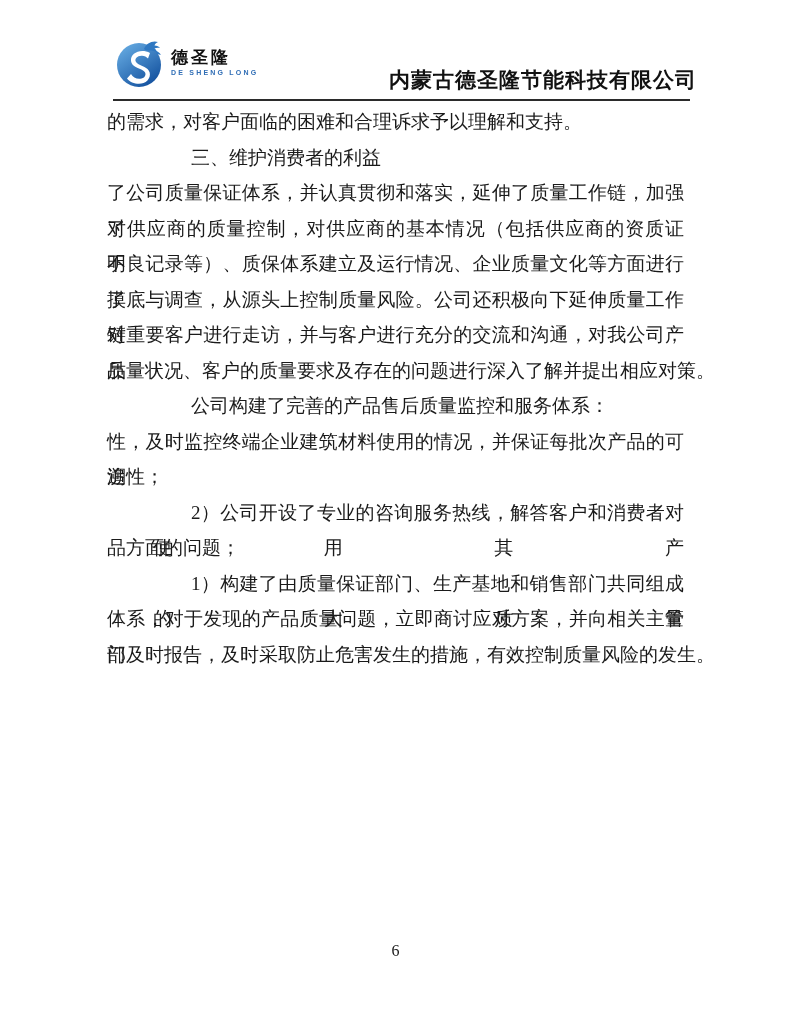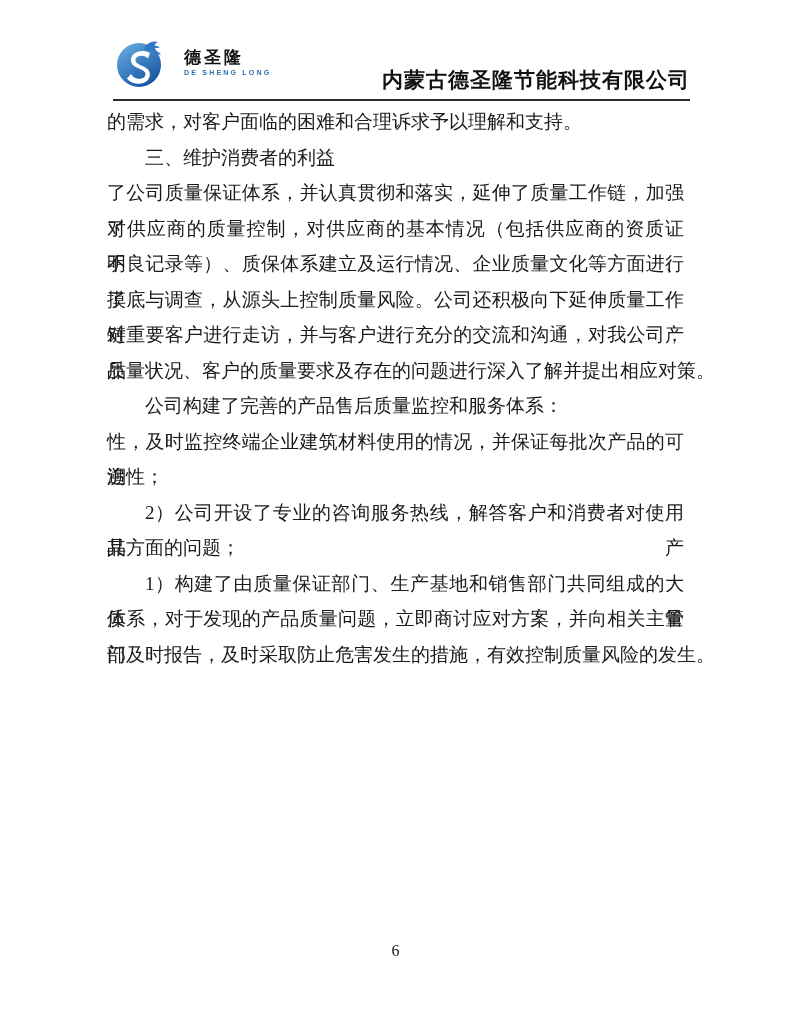--- a/index.html
+++ b/index.html
@@ -17,42 +17,42 @@
     color: #1a1a1a;
     overflow: hidden;
   }
   
   .logo {
     position: absolute;
     left: 116px;
     top: 36px;
     display: flex;
     align-items: center;
-    gap: 18px;
+    gap: 5px;
   }
   .logo svg { display: block; }
   .logo-text { display: flex; flex-direction: column; line-height: 1; }
   .brand {
     font-family: "Liberation Sans", "DejaVu Sans", sans-serif;
     font-weight: bold;
     font-size: 17px;
     letter-spacing: 3px;
     color: #111;
   }
   .brand-sub {
     font-family: "Liberation Sans", "DejaVu Sans", sans-serif;
     font-weight: bold;
     font-size: 7px;
     letter-spacing: 2.2px;
     color: #2f6db5;
     margin-top: 3px;
   }
   .company-name {
     position: absolute;
-    right: 101px;
+    right: 94px;
     top: 66px;
     font-size: 21px;
     font-weight: bold;
     letter-spacing: 1px;
     color: #111;
     white-space: nowrap;
   }
   .header-rule {
     position: absolute;
     left: 113px;
@@ -75,21 +75,21 @@
     height: 35.5px;
     line-height: 35.5px;
     white-space: nowrap;
     text-align: left;
   }
   .line.j {
     white-space: normal;
     text-align: justify;
     text-align-last: justify;
   }
-  .line.ind { text-indent: 38px; }
+  .line.ind { text-indent: 38px; margin-left: 46px; }
   
   .page-number {
     position: absolute;
     left: 0;
     right: 0;
     top: 942px;
     text-align: center;
     font-size: 16px;
     color: #1a1a1a;
   }

